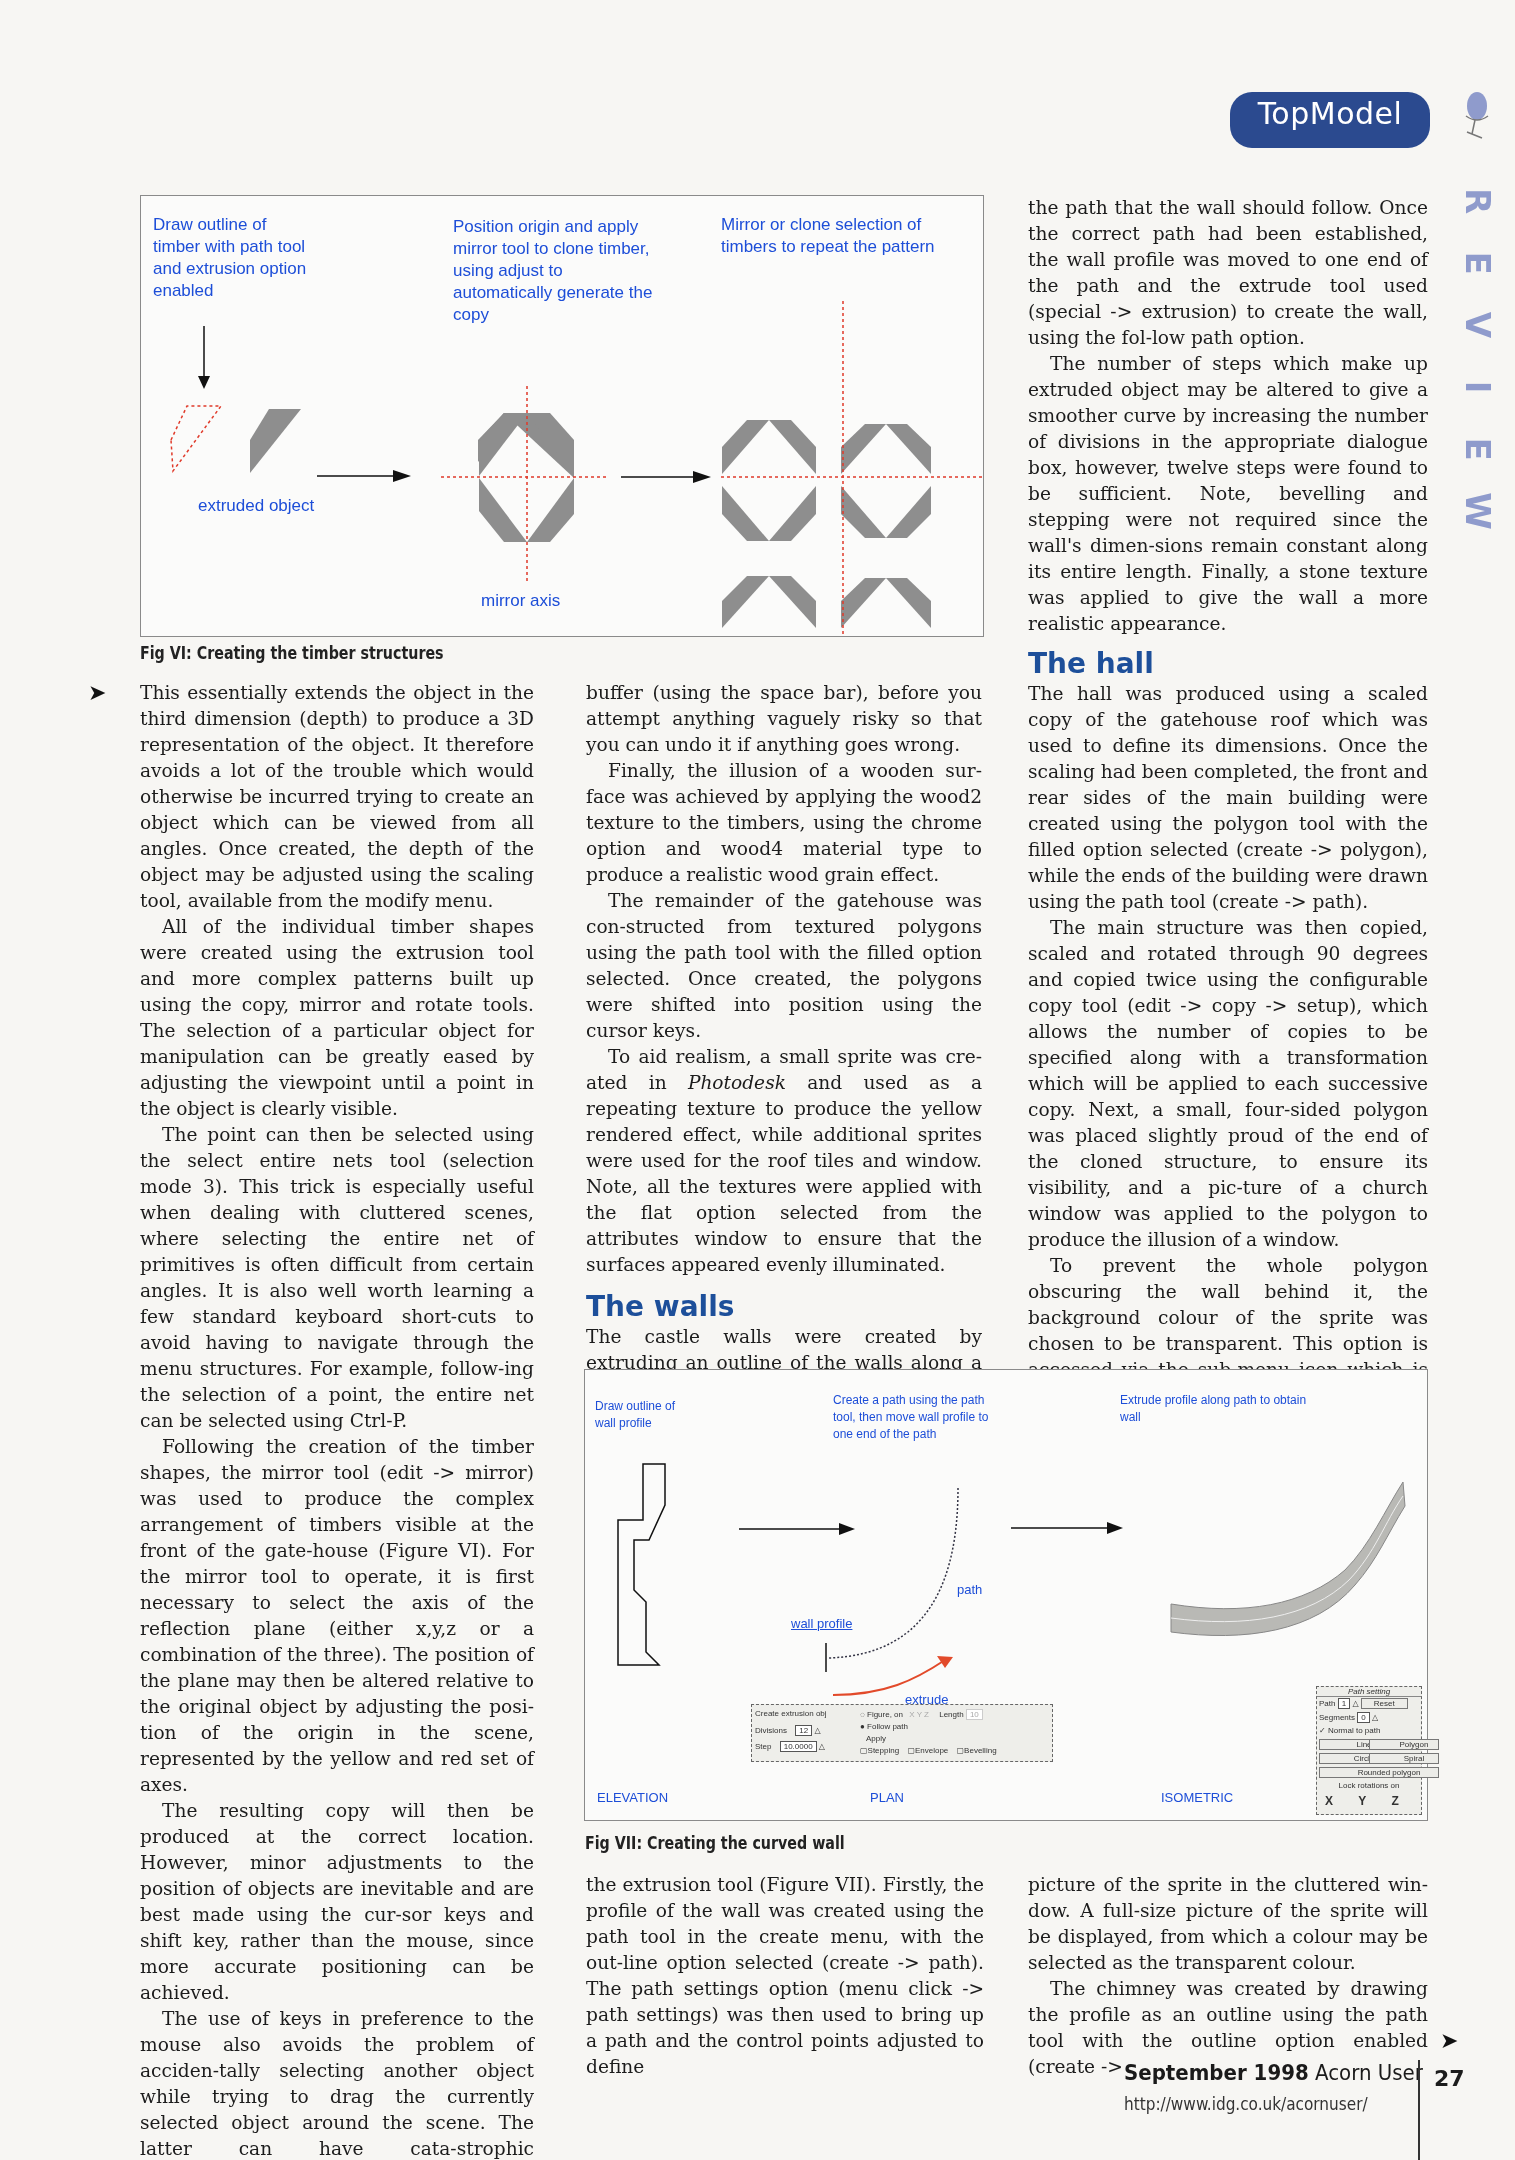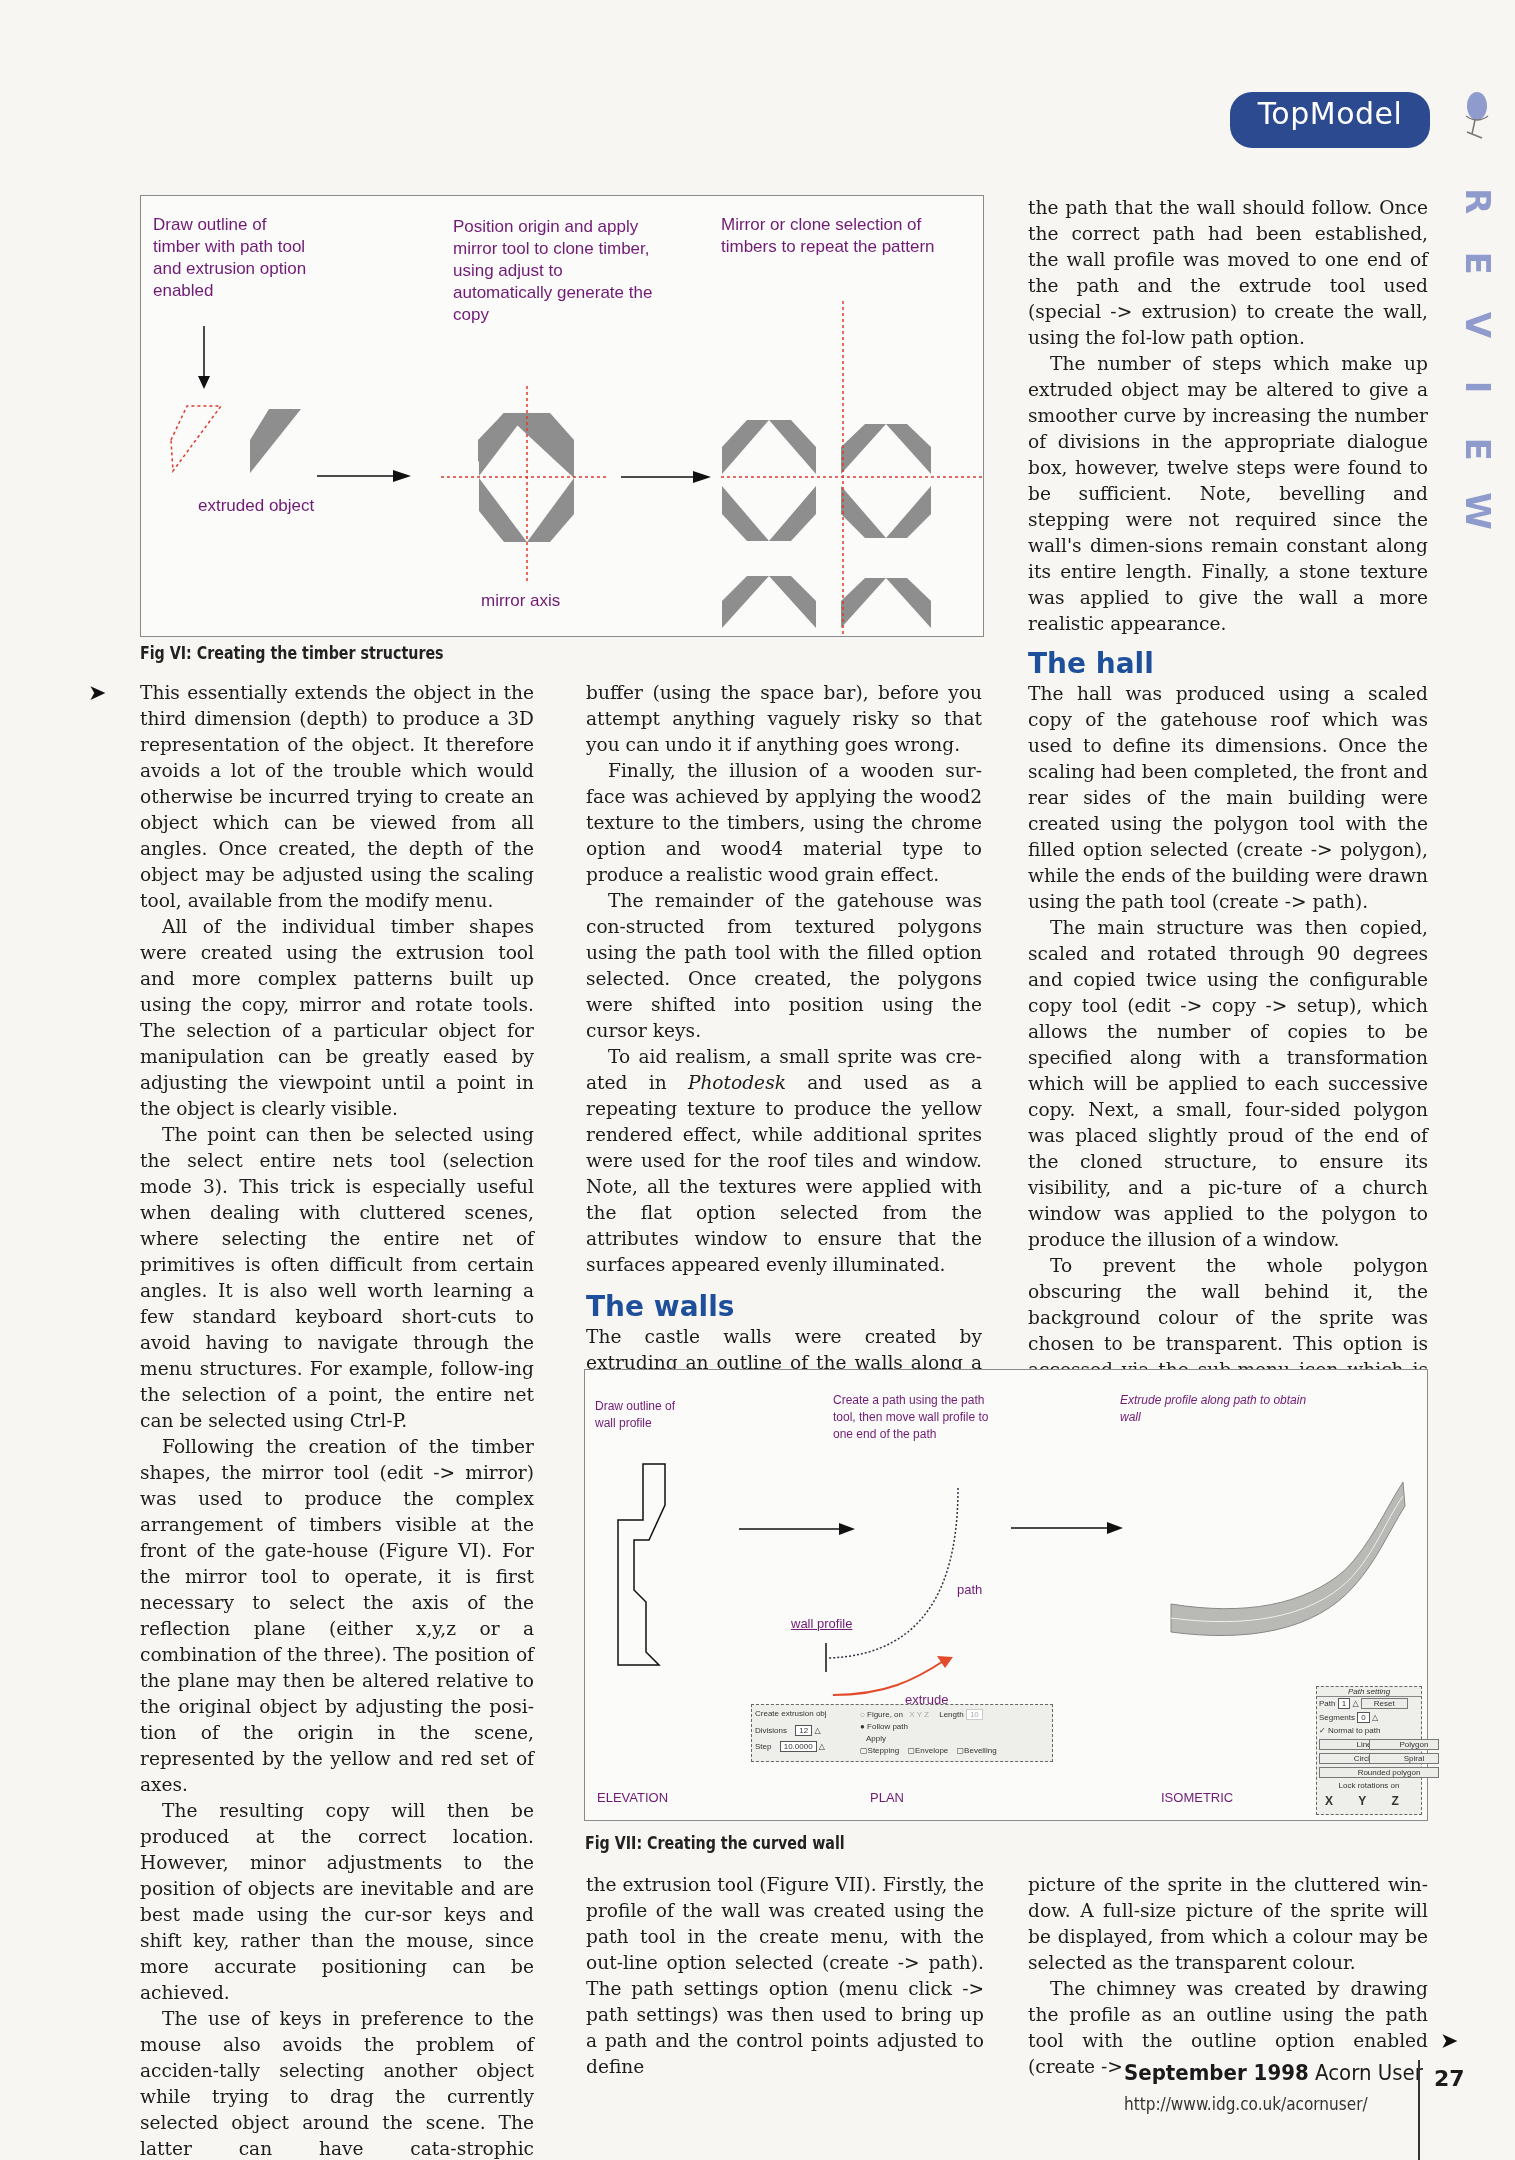--- a/index.html
+++ b/index.html
@@ -26,21 +26,21 @@
     color: #8f9bcc; font-size: 34px; line-height: 62px; text-align: center;
   }
   .review-side span { display:block; transform: rotate(90deg); }
 
   
   .fig {
     border: 1.5px solid #8a8a8a; background: #fbfbfa;
   }
   .fig-text {
     font-family: "Liberation Sans", "DejaVu Sans", sans-serif;
-    color: #701a75; position: absolute;
+    color: #1d4ed8; position: absolute;
   }
   .caption {
     font-family: "DejaVu Sans Condensed", "DejaVu Sans", sans-serif;
     font-size: 18px; font-weight: bold; color: #222;
     transform: scaleX(0.88); transform-origin: left top;
     white-space: nowrap;
   }
 
   
   .col {
@@ -184,21 +184,21 @@
   <p>The number of steps which make up extruded object may be altered to give a smoother curve by increasing the number of divisions in the appropriate dialogue box, however, twelve steps were found to be sufficient. Note, bevelling and stepping were not required since the wall's dimen-sions remain constant along its entire length. Finally, a stone texture was applied to give the wall a more realistic appearance.</p>
   <div class="heading" style="margin-top:10px;">The hall</div>
   <p class="first">The hall was produced using a scaled copy of the gatehouse roof which was used to define its dimensions. Once the scaling had been completed, the front and rear sides of the main building were created using the polygon tool with the filled option selected (create -&gt; polygon), while the ends of the building were drawn using the path tool (create -&gt; path).</p>
   <p>The main structure was then copied, scaled and rotated through 90 degrees and copied twice using the configurable copy tool (edit -&gt; copy -&gt; setup), which allows the number of copies to be specified along with a transformation which will be applied to each successive copy. Next, a small, four-sided polygon was placed slightly proud of the end of the cloned structure, to ensure its visibility, and a pic-ture of a church window was applied to the polygon to produce the illusion of a window.</p>
   <p>To prevent the whole polygon obscuring the wall behind it, the background colour of the sprite was chosen to be transparent. This option is accessed via the sub-menu icon which is adjacent to the iconised</p>
 </div>
 
 <div class="abs fig" style="left:584px; top:1369px; width:842px; height:450px;">
   <div class="fig-text" style="left:10px; top:28px; width:100px; font-size:12px; line-height:17px;">Draw outline of wall profile</div>
   <div class="fig-text" style="left:248px; top:22px; width:170px; font-size:12px; line-height:17px;">Create a path using the path tool, then move wall profile to one end of the path</div>
-  <div class="fig-text" style="left:535px; top:22px; width:200px; font-size:12px; line-height:17px;font-style:italic;">Extrude profile along path to obtain wall</div>
+  <div class="fig-text" style="left:535px; top:22px; width:200px; font-size:12px; line-height:17px;">Extrude profile along path to obtain wall</div>
   <div class="fig-text" style="left:372px; top:212px; font-size:13px;">path</div>
   <div class="fig-text" style="left:206px; top:246px; font-size:13px;text-decoration:underline;">wall profile</div>
   <div class="fig-text" style="left:320px; top:322px; font-size:13px;">extrude</div>
   <div class="fig-text" style="left:12px; top:420px; font-size:13px;">ELEVATION</div>
   <div class="fig-text" style="left:285px; top:420px; font-size:13px;">PLAN</div>
   <div class="fig-text" style="left:576px; top:420px; font-size:13px;">ISOMETRIC</div>
 
   <svg style="position:absolute; left:0; top:0;" width="842" height="450" viewBox="0 0 842 450">
 
     <path d="M58,94 L80,94 L80,135 L64,170 L49,170 L49,220 L61,232 L61,282 L74,295 L33,295 L33,150 L58,150 Z" fill="none" stroke="#111" stroke-width="1.5"></path>

